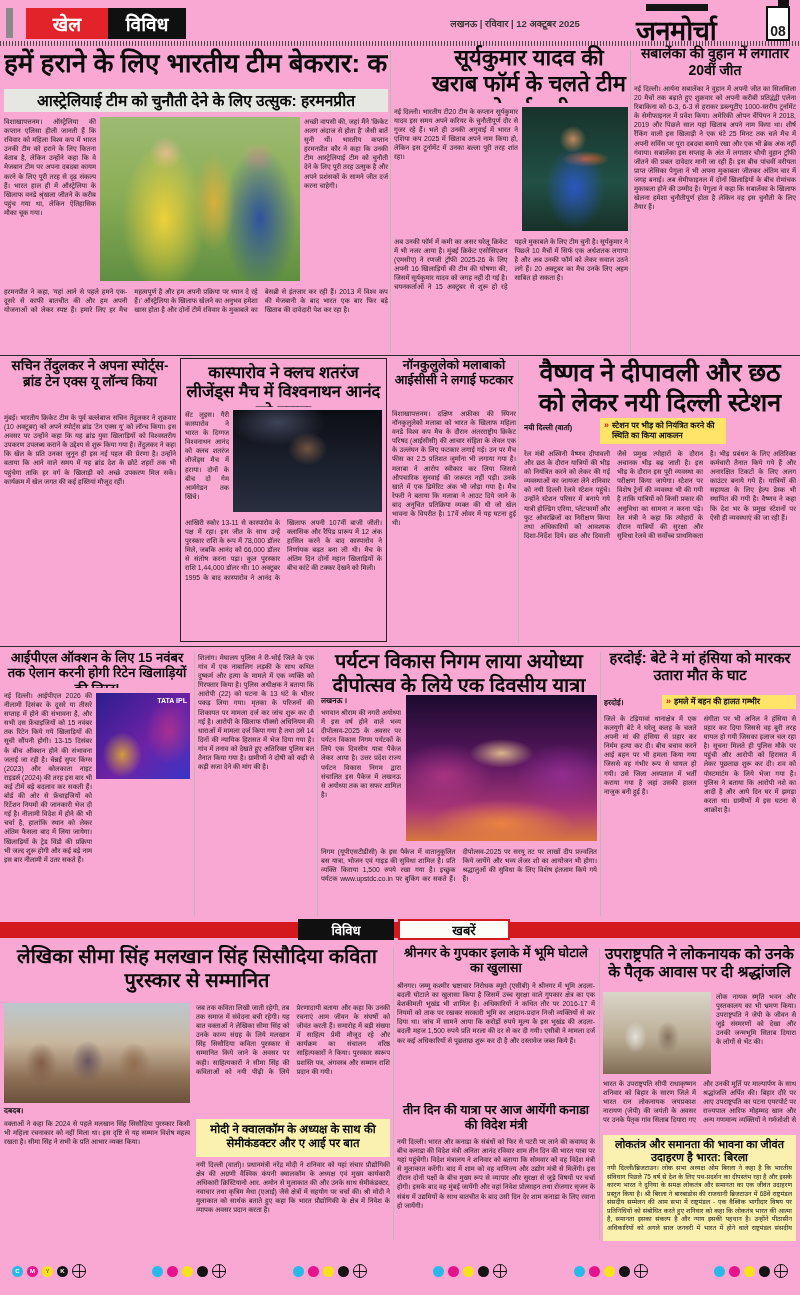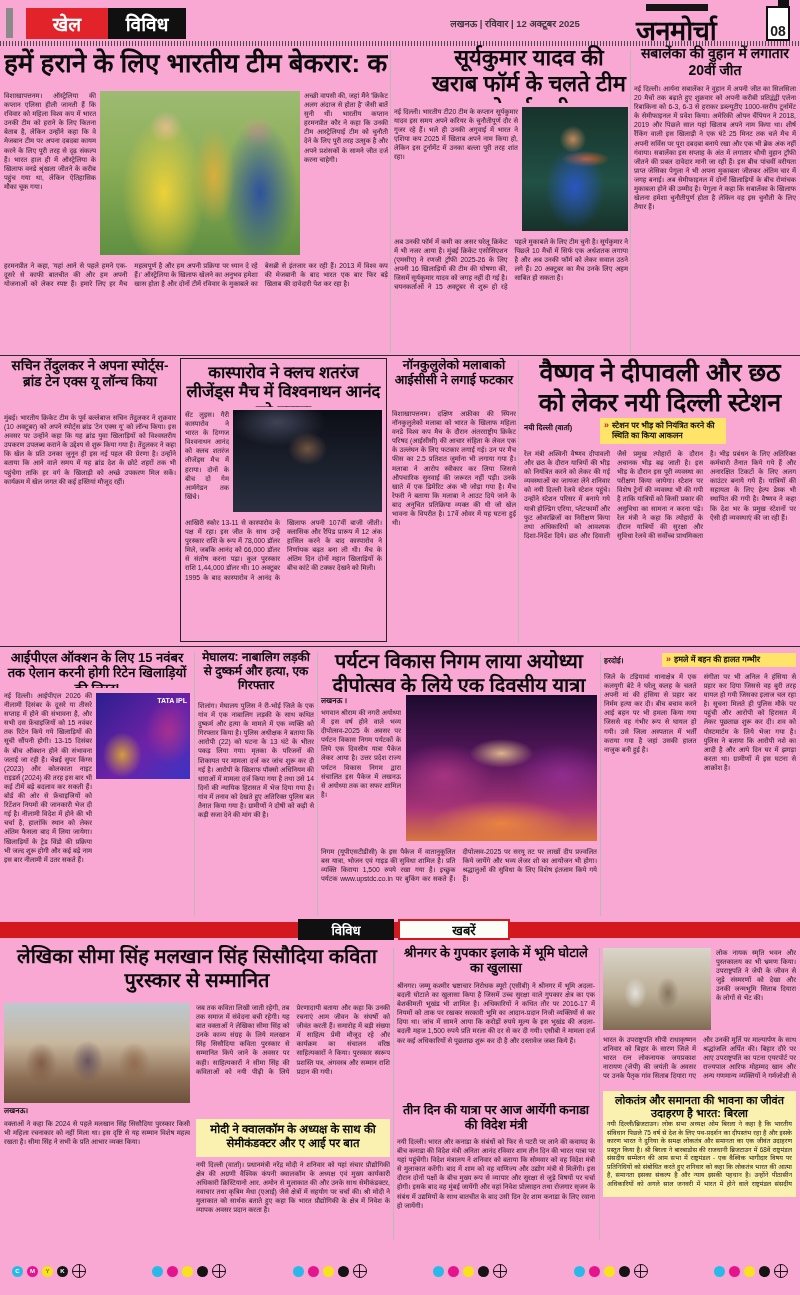--- a/index.html
+++ b/index.html
@@ -45,20 +45,21 @@
   <div class="abs" style="left:766px;top:6px;width:24px;height:35px;border:2px solid #111;background:#fff;display:flex;align-items:flex-end;justify-content:center;">
     <span style="font-weight:bold;font-size:14px;">08</span>
   </div>
   <div class="abs dotrule" style="left:0;top:41px;width:800px;height:5px;"></div>
 
   <div class="abs vline" style="left:390px;top:50px;height:303px;"></div>
   <div class="abs vline" style="left:630px;top:50px;height:303px;"></div>
 
   <div class="abs" style="left:4px;top:48px;width:384px;height:306px;">
     <div class="hl" style="font-size:26px;white-space:nowrap;height:38px;">हमें  हराने के लिए भारतीय टीम बेकरार: कप्तान</div>
+    <div class="hl" style="background:#e6e6e2;font-size:15.5px;height:23px;line-height:23px;margin-top:3px;white-space:nowrap;">आस्ट्रेलियाई टीम को चुनौती देने के लिए उत्सुक: हरमनप्रीत</div>
     <div style="display:flex;gap:4px;margin-top:5px;height:166px;">
       <div class="body-txt" style="width:92px;">विशाखापत्तनम। ऑस्ट्रेलिया की कप्तान एलिसा हीली जानती हैं कि रविवार को महिला विश्व कप में भारत उनकी टीम को हराने के लिए कितना बेताब है, लेकिन उन्होंने कहा कि वे मेजबान टीम पर अपना दबदबा कायम करने के लिए पूरी तरह से दृढ़ संकल्प हैं। भारत हाल ही में ऑस्ट्रेलिया के खिलाफ वनडे श्रृंखला जीतने के करीब पहुंच गया था, लेकिन ऐतिहासिक मौका चूक गया।</div>
       <div class="photo" style="width:200px;height:164px;background:
              radial-gradient(ellipse 30px 70px at 57% 52%, rgba(220,175,60,.95), rgba(220,175,60,0) 70%),
              radial-gradient(ellipse 58px 105px at 32% 62%, rgba(243,212,56,.95), rgba(243,212,56,0) 72%),
              radial-gradient(ellipse 52px 100px at 80% 62%, rgba(42,78,160,.95), rgba(42,78,160,0) 72%),
              radial-gradient(ellipse 22px 22px at 33% 22%, rgba(224,185,150,.95), rgba(224,185,150,0) 75%),
              radial-gradient(ellipse 22px 22px at 79% 25%, rgba(200,160,125,.9), rgba(200,160,125,0) 75%),
              linear-gradient(180deg,#9dbb72 0%,#8cae57 45%,#5f8f41 100%);"></div>
       <div class="body-txt" style="flex:1;">अच्छी वापसी की, जहां मैंने 'क्रिकेट अलग अंदाज से होता है' जैसी बातें सुनी थीं। भारतीय कप्तान हरमनप्रीत कौर ने कहा कि उनकी टीम आस्ट्रेलियाई टीम को चुनौती देने के लिए पूरी तरह उत्सुक है और अपने प्रशंसकों के सामने जीत दर्ज करना चाहेगी।</div>
@@ -135,21 +136,20 @@
              radial-gradient(ellipse 26px 30px at 28% 72%, rgba(217,163,58,.95), rgba(217,163,58,0) 75%),
              radial-gradient(ellipse 30px 40px at 78% 45%, rgba(230,60,120,.5), rgba(230,60,120,0) 80%),
              linear-gradient(135deg,#2b1e8f 0%,#6e22a6 55%,#3a34c4 100%);">
         <span style="position:absolute;right:3px;top:4px;color:#fff;font-weight:bold;font-size:7px;">TATA IPL</span>
       </div>
       <div class="body-txt" style="height:222px;">नई दिल्ली। आईपीएल 2026 की नीलामी दिसंबर के दूसरे या तीसरे सप्ताह में होने की संभावना है, और सभी दस फ्रेंचाइजियों को 15 नवंबर तक रिटेन किये गये खिलाड़ियों की सूची सौंपनी होगी। 13-15 दिसंबर के बीच ऑक्शन होने की संभावना जताई जा रही है। चेन्नई सुपर किंग्स (2023) और कोलकाता नाइट राइडर्स (2024) की तरह इस बार भी कई टीमें बड़े बदलाव कर सकती हैं। बोर्ड की ओर से फ्रेंचाइजियों को रिटेंशन नियमों की जानकारी भेज दी गई है। नीलामी विदेश में होने की भी चर्चा है, हालांकि स्थान को लेकर अंतिम फैसला बाद में लिया जायेगा। खिलाड़ियों के ट्रेड विंडो की प्रक्रिया भी जल्द शुरू होगी और कई बड़े नाम इस बार नीलामी में उतर सकते हैं।</div>
     </div>
   </div>
 
   <div class="abs" style="left:198px;top:650px;width:116px;height:266px;">
-    <div class="hl" style="font-size:12px;height:48px;">मेघालय: नाबालिग लड़की से दुष्कर्म और हत्या, एक गिरफ्तार</div>
     <div class="body-txt" style="margin-top:3px;height:212px;">शिलांग। मेघालय पुलिस ने री-भोई जिले के एक गांव में एक नाबालिग लड़की के साथ कथित दुष्कर्म और हत्या के मामले में एक व्यक्ति को गिरफ्तार किया है। पुलिस अधीक्षक ने बताया कि आरोपी (22) को घटना के 13 घंटे के भीतर पकड़ लिया गया। मृतका के परिजनों की शिकायत पर मामला दर्ज कर जांच शुरू कर दी गई है। आरोपी के खिलाफ पॉक्सो अधिनियम की धाराओं में मामला दर्ज किया गया है तथा उसे 14 दिनों की न्यायिक हिरासत में भेज दिया गया है। गांव में तनाव को देखते हुए अतिरिक्त पुलिस बल तैनात किया गया है। ग्रामीणों ने दोषी को कड़ी से कड़ी सजा देने की मांग की है।</div>
   </div>
 
   <div class="abs" style="left:321px;top:650px;width:276px;height:266px;">
     <div class="hl" style="font-size:20px;height:42px;">पर्यटन विकास निगम लाया अयोध्या दीपोत्सव के लिये एक दिवसीय यात्रा पैकेज</div>
     <div style="display:flex;gap:5px;margin-top:3px;height:148px;">
       <div style="width:80px;">
         <div class="dateline" style="margin-bottom:3px;">लखनऊ ।</div>
         <div class="body-txt" style="height:134px;">भगवान श्रीराम की नगरी अयोध्या में इस वर्ष होने वाले भव्य दीपोत्सव-2025 के अवसर पर पर्यटन विकास निगम पर्यटकों के लिये एक दिवसीय यात्रा पैकेज लेकर आया है। उत्तर प्रदेश राज्य पर्यटन विकास निगम द्वारा संचालित इस पैकेज में लखनऊ से अयोध्या तक का सफर शामिल है।</div>
       </div>
@@ -157,20 +157,21 @@
              radial-gradient(ellipse 40px 18px at 50% 40%, rgba(255,220,150,.8), rgba(255,220,150,0) 80%),
              radial-gradient(ellipse 90px 30px at 50% 88%, rgba(240,140,60,.85), rgba(240,140,60,0) 80%),
              radial-gradient(ellipse 60px 40px at 20% 55%, rgba(190,60,140,.7), rgba(190,60,140,0) 80%),
              radial-gradient(ellipse 60px 40px at 82% 55%, rgba(160,50,160,.7), rgba(160,50,160,0) 80%),
              linear-gradient(180deg,#1c0b2e 0%,#57175e 45%,#a93577 78%,#d8763f 100%);"></div>
     </div>
     <div class="body-txt cols2" style="margin-top:4px;height:64px;">निगम (यूपीएसटीडीसी) के इस पैकेज में वातानुकूलित बस यात्रा, भोजन एवं गाइड की सुविधा शामिल है। प्रति व्यक्ति किराया 1,500 रुपये रखा गया है। इच्छुक पर्यटक www.upstdc.co.in पर बुकिंग कर सकते हैं। दीपोत्सव-2025 पर सरयू तट पर लाखों दीप प्रज्वलित किये जायेंगे और भव्य लेजर शो का आयोजन भी होगा। श्रद्धालुओं की सुविधा के लिए विशेष इंतजाम किये गये हैं।</div>
   </div>
 
   <div class="abs" style="left:604px;top:650px;width:192px;height:266px;">
+    <div class="hl" style="font-size:14.5px;height:42px;">हरदोई: बेटे ने मां हंसिया को मारकर उतारा मौत के घाट</div>
     <div style="display:flex;gap:6px;margin-top:3px;align-items:center;">
       <div class="dateline" style="width:52px;">हरदोई।</div>
       <div class="bullet-box" style="flex:1;padding:2px 4px;">
         <span class="bullet-arrow">»</span>
         <span>हमले में बहन की हालत गम्भीर</span>
       </div>
     </div>
     <div style="display:flex;gap:7px;margin-top:5px;height:192px;">
       <div class="body-txt" style="flex:1;">जिले के टड़ियावां थानाक्षेत्र में एक कलयुगी बेटे ने घरेलू कलह के चलते अपनी मां की हंसिया से प्रहार कर निर्मम हत्या कर दी। बीच बचाव करने आई बहन पर भी हमला किया गया जिससे वह गंभीर रूप से घायल हो गयी। उसे जिला अस्पताल में भर्ती कराया गया है जहां उसकी हालत नाजुक बनी हुई है।</div>
       <div class="body-txt" style="flex:1;">संगीता पर भी अनिल ने हंसिया से प्रहार कर दिया जिससे वह बुरी तरह घायल हो गयी जिसका इलाज चल रहा है। सूचना मिलते ही पुलिस मौके पर पहुंची और आरोपी को हिरासत में लेकर पूछताछ शुरू कर दी। शव को पोस्टमार्टम के लिये भेजा गया है। पुलिस ने बताया कि आरोपी नशे का आदी है और आये दिन घर में झगड़ा करता था। ग्रामीणों में इस घटना से आक्रोश है।</div>
@@ -190,41 +191,42 @@
 
   <div class="abs" style="left:4px;top:945px;width:386px;height:296px;">
     <div class="hl" style="font-size:20px;height:54px;">लेखिका सीमा सिंह मलखान सिंह सिसौदिया कविता पुरस्कार से सम्मानित</div>
     <div style="display:flex;gap:6px;margin-top:4px;height:112px;">
       <div>
         <div class="photo" style="width:186px;height:100px;background:
                radial-gradient(ellipse 20px 26px at 20% 60%, rgba(120,80,60,.8), rgba(120,80,60,0) 80%),
                radial-gradient(ellipse 20px 26px at 45% 58%, rgba(90,70,90,.8), rgba(90,70,90,0) 80%),
                radial-gradient(ellipse 20px 26px at 70% 60%, rgba(140,100,70,.8), rgba(140,100,70,0) 80%),
                linear-gradient(180deg,#bcc8ce 0%,#c8b79e 40%,#8d6f55 75%,#6b503b 100%);"></div>
-        <div class="dateline" style="margin-top:2px;">लखनऊ।</div>
+        <div class="dateline" style="margin-top:2px;">दबदब।</div>
       </div>
       <div class="body-txt cols2" style="flex:1;height:110px;">जब तक कविता लिखी जाती रहेगी, तब तक समाज में संवेदना बची रहेगी। यह बात वक्ताओं ने लेखिका सीमा सिंह को उनके काव्य संग्रह के लिये मलखान सिंह सिसौदिया कविता पुरस्कार से सम्मानित किये जाने के अवसर पर कही। साहित्यकारों ने सीमा सिंह की कविताओं को नयी पीढ़ी के लिये प्रेरणादायी बताया और कहा कि उनकी रचनाएं आम जीवन के संघर्षों को जीवंत करती हैं। समारोह में बड़ी संख्या में साहित्य प्रेमी मौजूद रहे और कार्यक्रम का संचालन वरिष्ठ साहित्यकारों ने किया। पुरस्कार स्वरूप प्रशस्ति पत्र, अंगवस्त्र और सम्मान राशि प्रदान की गयी।</div>
     </div>
     <div style="display:flex;gap:6px;margin-top:4px;height:118px;">
       <div class="body-txt" style="width:186px;">वक्ताओं ने कहा कि 2024 से पहले मलखान सिंह सिसौदिया पुरस्कार किसी भी महिला रचनाकार को नहीं मिला था। इस दृष्टि से यह सम्मान विशेष महत्व रखता है। सीमा सिंह ने सभी के प्रति आभार व्यक्त किया।</div>
       <div style="flex:1;">
         <div class="hl ybox" style="font-size:11.5px;padding:4px 6px;height:30px;">मोदी ने क्वालकॉम के अध्यक्ष के साथ की सेमीकंडक्टर और ए आई पर बात</div>
         <div class="body-txt" style="margin-top:3px;height:74px;">नयी दिल्ली (वार्ता)। प्रधानमंत्री नरेंद्र मोदी ने शनिवार को यहां संचार प्रौद्योगिकी क्षेत्र की अग्रणी वैश्विक कंपनी क्वालकॉम के अध्यक्ष एवं मुख्य कार्यकारी अधिकारी क्रिस्टियानो आर. अमोन से मुलाकात की और उनके साथ सेमीकंडक्टर, नवाचार तथा कृत्रिम मेधा (एआई) जैसे क्षेत्रों में सहयोग पर चर्चा की। श्री मोदी ने मुलाकात को सार्थक बताते हुए कहा कि भारत प्रौद्योगिकी के क्षेत्र में निवेश के व्यापक अवसर प्रदान करता है।</div>
       </div>
     </div>
   </div>
 
   <div class="abs" style="left:397px;top:945px;width:198px;height:296px;">
     <div class="hl" style="font-size:13px;height:34px;">श्रीनगर के गुपकार इलाके में भूमि घोटाले का खुलासा</div>
     <div class="body-txt" style="margin-top:2px;height:118px;">श्रीनगर। जम्मू कश्मीर भ्रष्टाचार निरोधक ब्यूरो (एसीबी) ने श्रीनगर में भूमि अदला-बदली घोटाले का खुलासा किया है जिसमें उच्च सुरक्षा वाले गुपकार क्षेत्र का एक बेशकीमती भूखंड भी शामिल है। अधिकारियों ने कथित तौर पर 2016-17 में नियमों को ताक पर रखकर सरकारी भूमि का आदान-प्रदान निजी व्यक्तियों से कर दिया था। जांच में सामने आया कि करोड़ों रुपये मूल्य के इस भूखंड की अदला-बदली महज 1,500 रुपये प्रति मरला की दर से कर दी गयी। एसीबी ने मामला दर्ज कर कई अधिकारियों से पूछताछ शुरू कर दी है और दस्तावेज जब्त किये हैं।</div>
     <div class="hl" style="font-size:12.5px;height:32px;margin-top:4px;">तीन दिन की यात्रा पर आज आयेंगी कनाडा की विदेश मंत्री</div>
     <div class="body-txt" style="margin-top:2px;height:96px;">नयी दिल्ली। भारत और कनाडा के संबंधों को फिर से पटरी पर लाने की कवायद के बीच कनाडा की विदेश मंत्री अनिता आनंद रविवार शाम तीन दिन की भारत यात्रा पर यहां पहुंचेंगी। विदेश मंत्रालय ने शनिवार को बताया कि सोमवार को वह विदेश मंत्री से मुलाकात करेंगी। बाद में शाम को वह वाणिज्य और उद्योग मंत्री से मिलेंगी। इस दौरान दोनों पक्षों के बीच मुख्य रूप से व्यापार और सुरक्षा से जुड़े विषयों पर चर्चा होगी। इसके बाद वह मुंबई जायेंगी और वहां निवेश प्रोत्साहन तथा रोजगार सृजन के संबंध में उद्यमियों के साथ बातचीत के बाद उसी दिन देर शाम कनाडा के लिए रवाना हो जायेंगी।</div>
   </div>
 
   <div class="abs" style="left:603px;top:945px;width:193px;height:296px;">
+    <div class="hl" style="font-size:15.5px;height:44px;">उपराष्ट्रपति ने लोकनायक को उनके के पैतृक आवास पर दी श्रद्धांजलि</div>
     <div style="display:flex;gap:5px;margin-top:3px;height:84px;">
       <div class="photo" style="width:108px;height:82px;background:
              radial-gradient(ellipse 14px 20px at 30% 55%, rgba(230,230,225,.9), rgba(230,230,225,0) 80%),
              radial-gradient(ellipse 14px 20px at 60% 55%, rgba(120,100,80,.8), rgba(120,100,80,0) 80%),
              linear-gradient(180deg,#d9d5c9 0%,#bcae96 55%,#806c54 100%);"></div>
       <div class="body-txt" style="flex:1;">लोक नायक स्मृति भवन और पुस्तकालय का भी भ्रमण किया। उपराष्ट्रपति ने जेपी के जीवन से जुड़े संस्मरणों को देखा और उनकी जन्मभूमि सिताब दियारा के लोगों से भेंट की।</div>
     </div>
     <div class="body-txt cols2" style="margin-top:3px;height:52px;">भारत के उपराष्ट्रपति सीपी राधाकृष्णन शनिवार को बिहार के सारण जिले में भारत रत्न लोकनायक जयप्रकाश नारायण (जेपी) की जयंती के अवसर पर उनके पैतृक गांव सिताब दियारा गए और उनकी मूर्ति पर माल्यार्पण के साथ श्रद्धांजलि अर्पित की। बिहार दौरे पर आए उपराष्ट्रपति का पटना एयरपोर्ट पर राज्यपाल आरिफ मोहम्मद खान और अन्य गणमान्य व्यक्तियों ने गर्मजोशी से स्वागत किया। वे लोकनायक के पैतृक आवास को देखने के</div>
     <div class="ybox" style="margin-top:4px;padding:3px 4px;height:100px;overflow:hidden;">
       <div class="hl" style="font-size:11px;height:26px;">लोकतंत्र और समानता की भावना का जीवंत उदाहरण है भारत:  बिरला</div>

